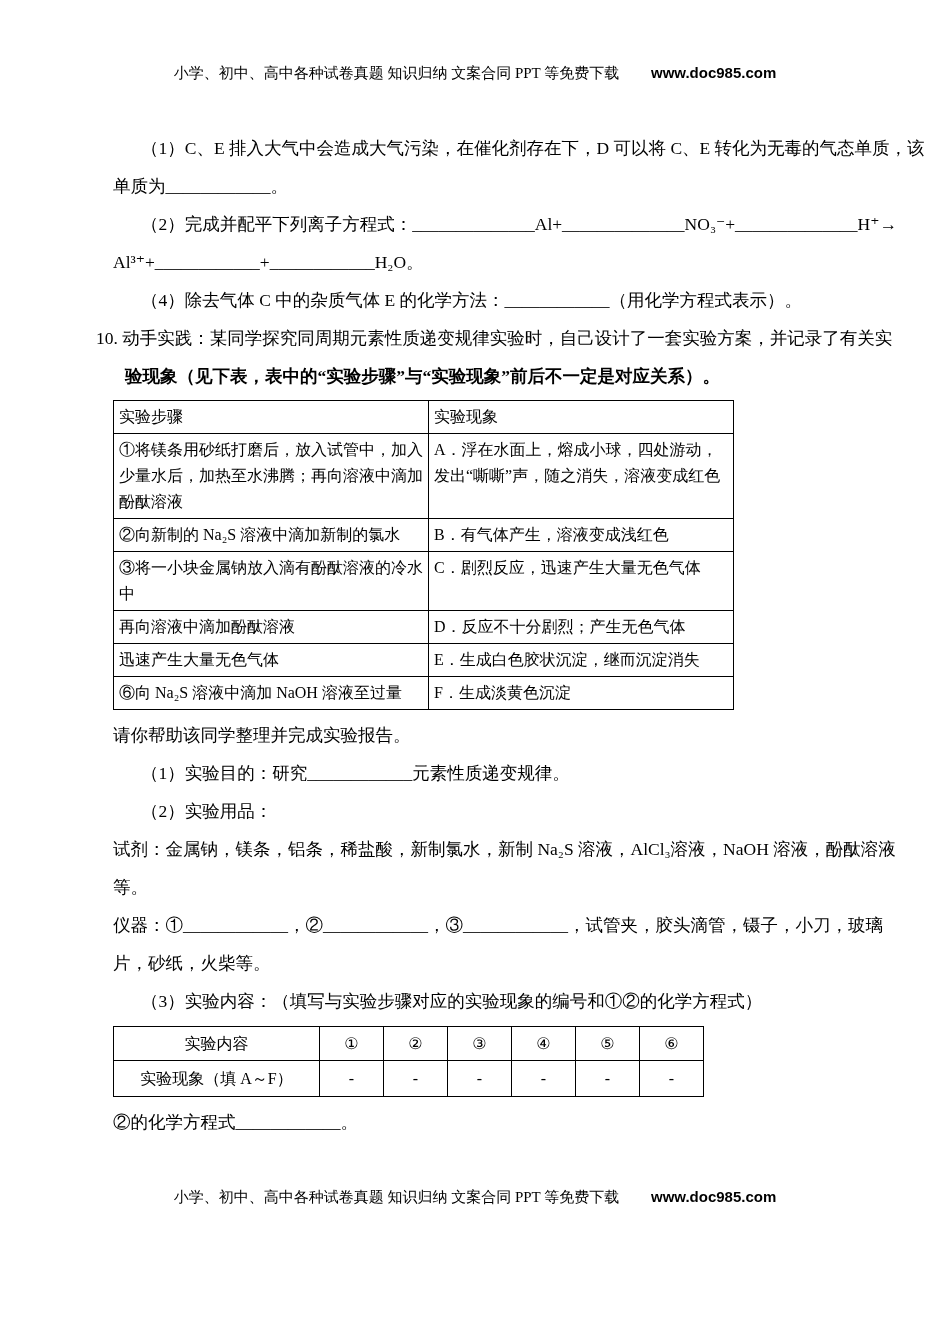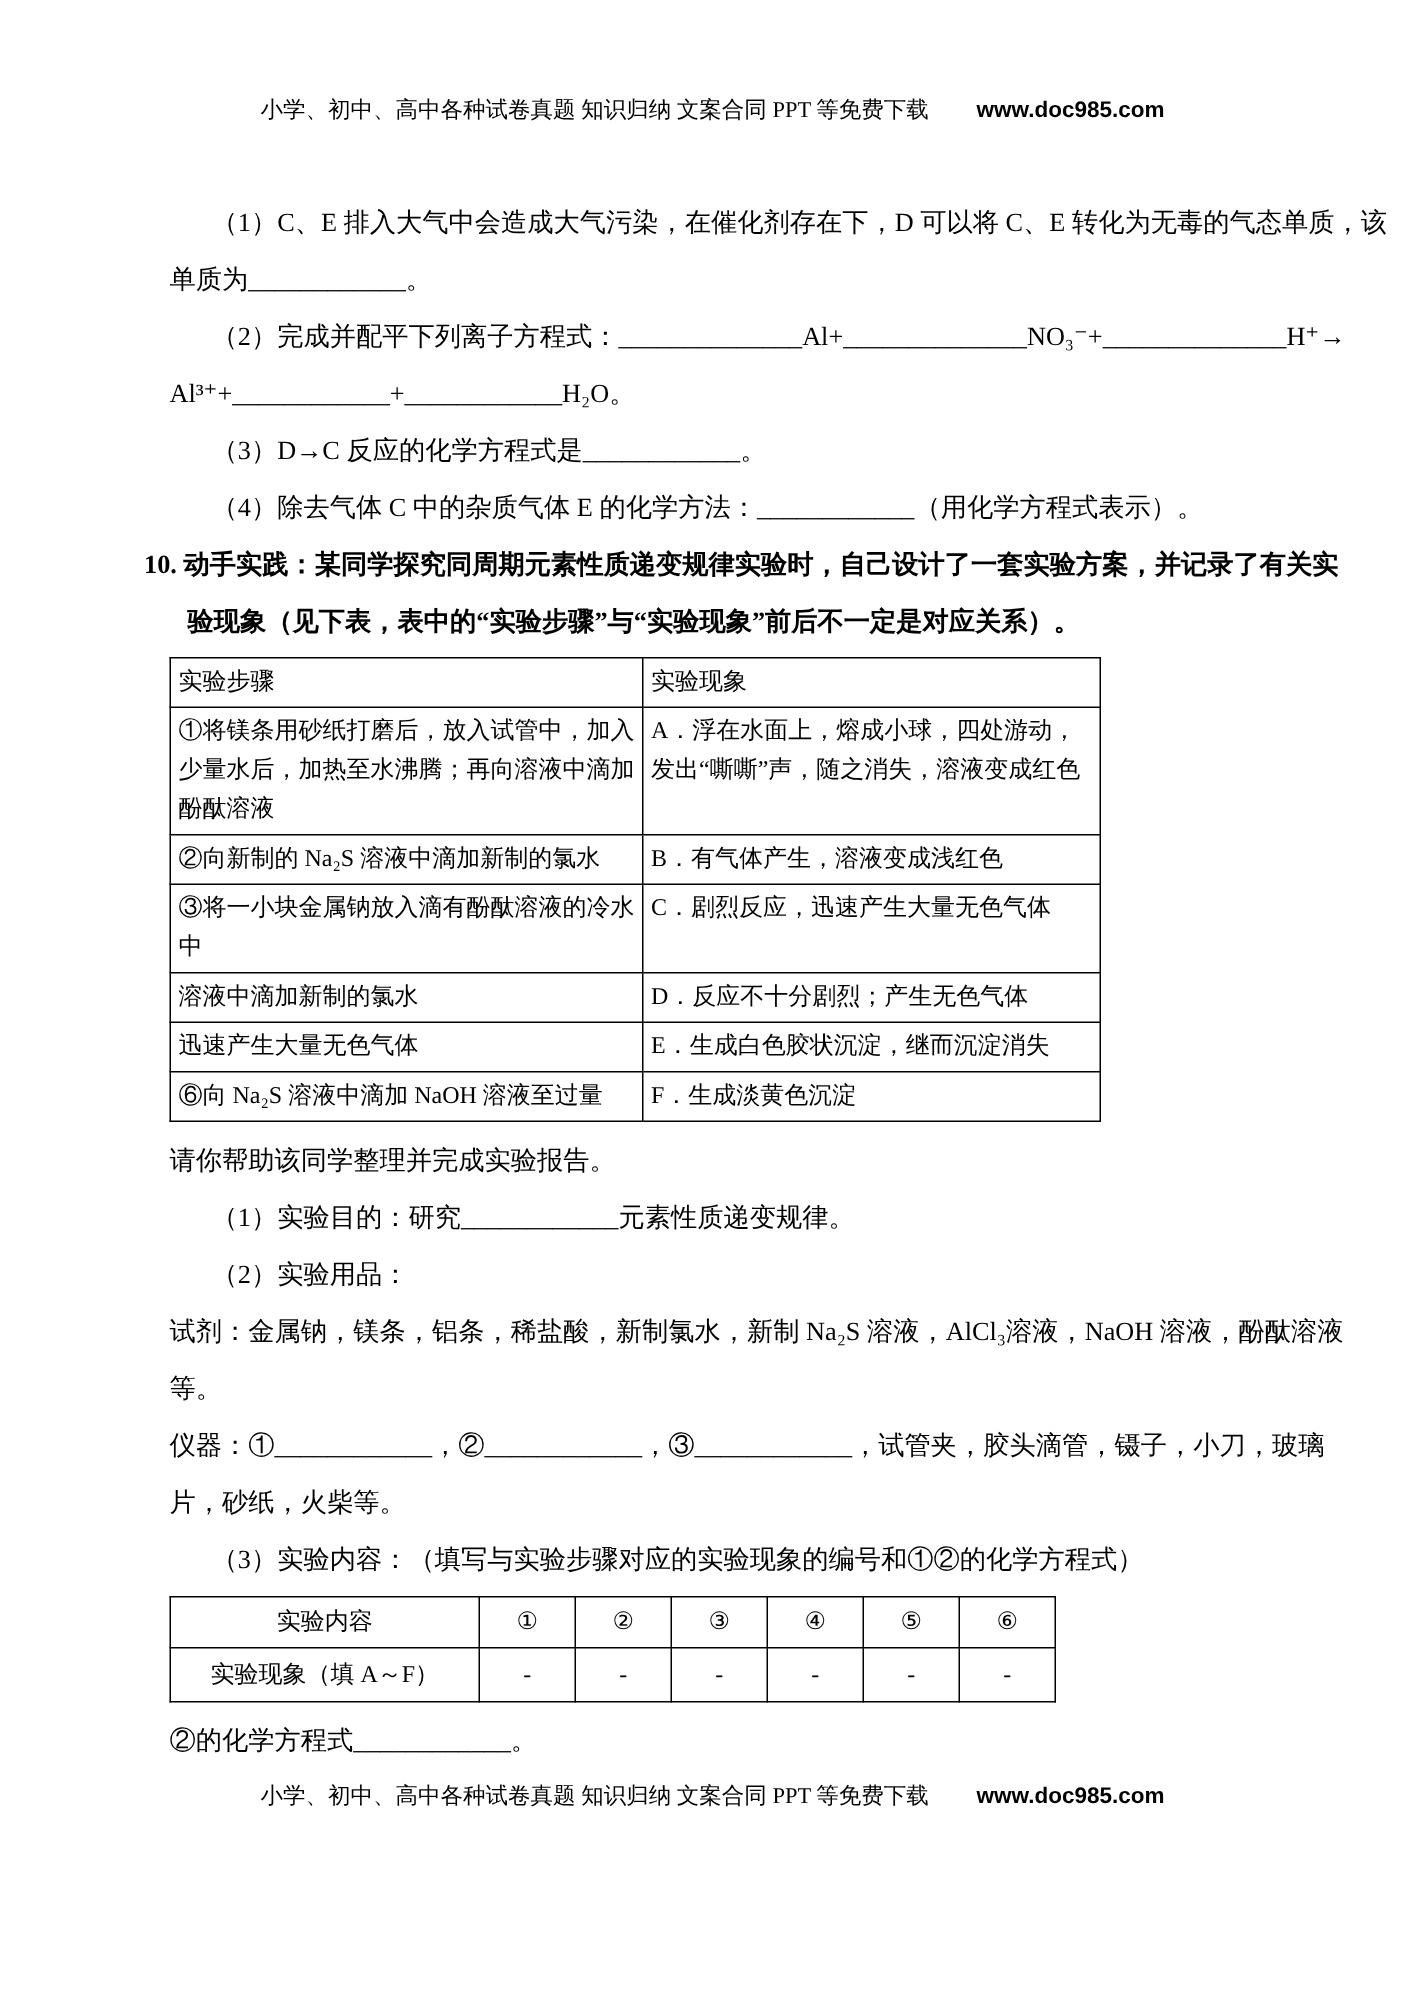--- a/index.html
+++ b/index.html
@@ -9,21 +9,21 @@
     position:relative; color:#000;
     font-family:"Liberation Serif","DejaVu Serif",serif;
     overflow:hidden;
   }
   .doc-header { padding-top:64px; text-align:center; font-size:15px; white-space:nowrap; }
   .doc-footer { position:absolute; top:1188px; left:0; right:0; text-align:center; font-size:15px; white-space:nowrap; }
   .url { font-weight:bold; margin-left:28px; font-family:"Liberation Sans","DejaVu Sans",sans-serif; }
   .content { margin:46px 88px 0 113px; font-size:17.5px; }
   .line { line-height:38px; white-space:nowrap; }
   .indent-sub { padding-left:28px; }   
-  .q10-first { margin-left:-17px;font-weight:bold; }    
+  .q10-first { margin-left:-17px; }    
   .q10-cont  { padding-left:12px;font-weight:bold; }
 
   table { border-collapse:collapse; font-size:16px; color:#000; }
   .t1 { width:620px; margin:5px 0 6px 0; table-layout:fixed; }
   .t1 th, .t1 td {
     border:1px solid #000; vertical-align:top; text-align:left;
     font-weight:normal; padding:3px 5px; line-height:26px;
   }
   .t1 th { height:31px; }
 
@@ -40,21 +40,20 @@
     <span>小学、初中、高中各种试卷真题 知识归纳 文案合同 PPT 等免费下载</span>
     <span class="url">www.doc985.com</span>
   </div>
 
   <div class="content">
 
     <div class="line indent-sub">（1）C、E 排入大气中会造成大气污染，在催化剂存在下，D 可以将 C、E 转化为无毒的气态单质，该</div>
     <div class="line">单质为____________。</div>
     <div class="line indent-sub">（2）完成并配平下列离子方程式：______________Al+______________NO₃⁻+______________H⁺→</div>
     <div class="line">Al³⁺+____________+____________H₂O。</div>
-    <div class="line indent-sub">（3）D→C 反应的化学方程式是____________。</div>
     <div class="line indent-sub">（4）除去气体 C 中的杂质气体 E 的化学方法：____________（用化学方程式表示）。</div>
 
     <div class="line q10-first">10. 动手实践：某同学探究同周期元素性质递变规律实验时，自己设计了一套实验方案，并记录了有关实</div>
     <div class="line q10-cont">验现象（见下表，表中的“实验步骤”与“实验现象”前后不一定是对应关系）。</div>
 
     <table class="t1">
       <colgroup>
           <col style="width:315px">
           <col style="width:305px">
         </colgroup>
@@ -69,21 +68,21 @@
       </tr>
       <tr>
         <td>②向新制的 Na₂S 溶液中滴加新制的氯水</td>
         <td>B．有气体产生，溶液变成浅红色</td>
       </tr>
       <tr>
         <td>③将一小块金属钠放入滴有酚酞溶液的冷水中</td>
         <td>C．剧烈反应，迅速产生大量无色气体</td>
       </tr>
       <tr>
-        <td>溶液中滴加新制的氯水</td>
+        <td>再向溶液中滴加酚酞溶液</td>
         <td>D．反应不十分剧烈；产生无色气体</td>
       </tr>
       <tr>
         <td>迅速产生大量无色气体</td>
         <td>E．生成白色胶状沉淀，继而沉淀消失</td>
       </tr>
       <tr>
         <td>⑥向 Na₂S 溶液中滴加 NaOH 溶液至过量</td>
         <td>F．生成淡黄色沉淀</td>
       </tr>

